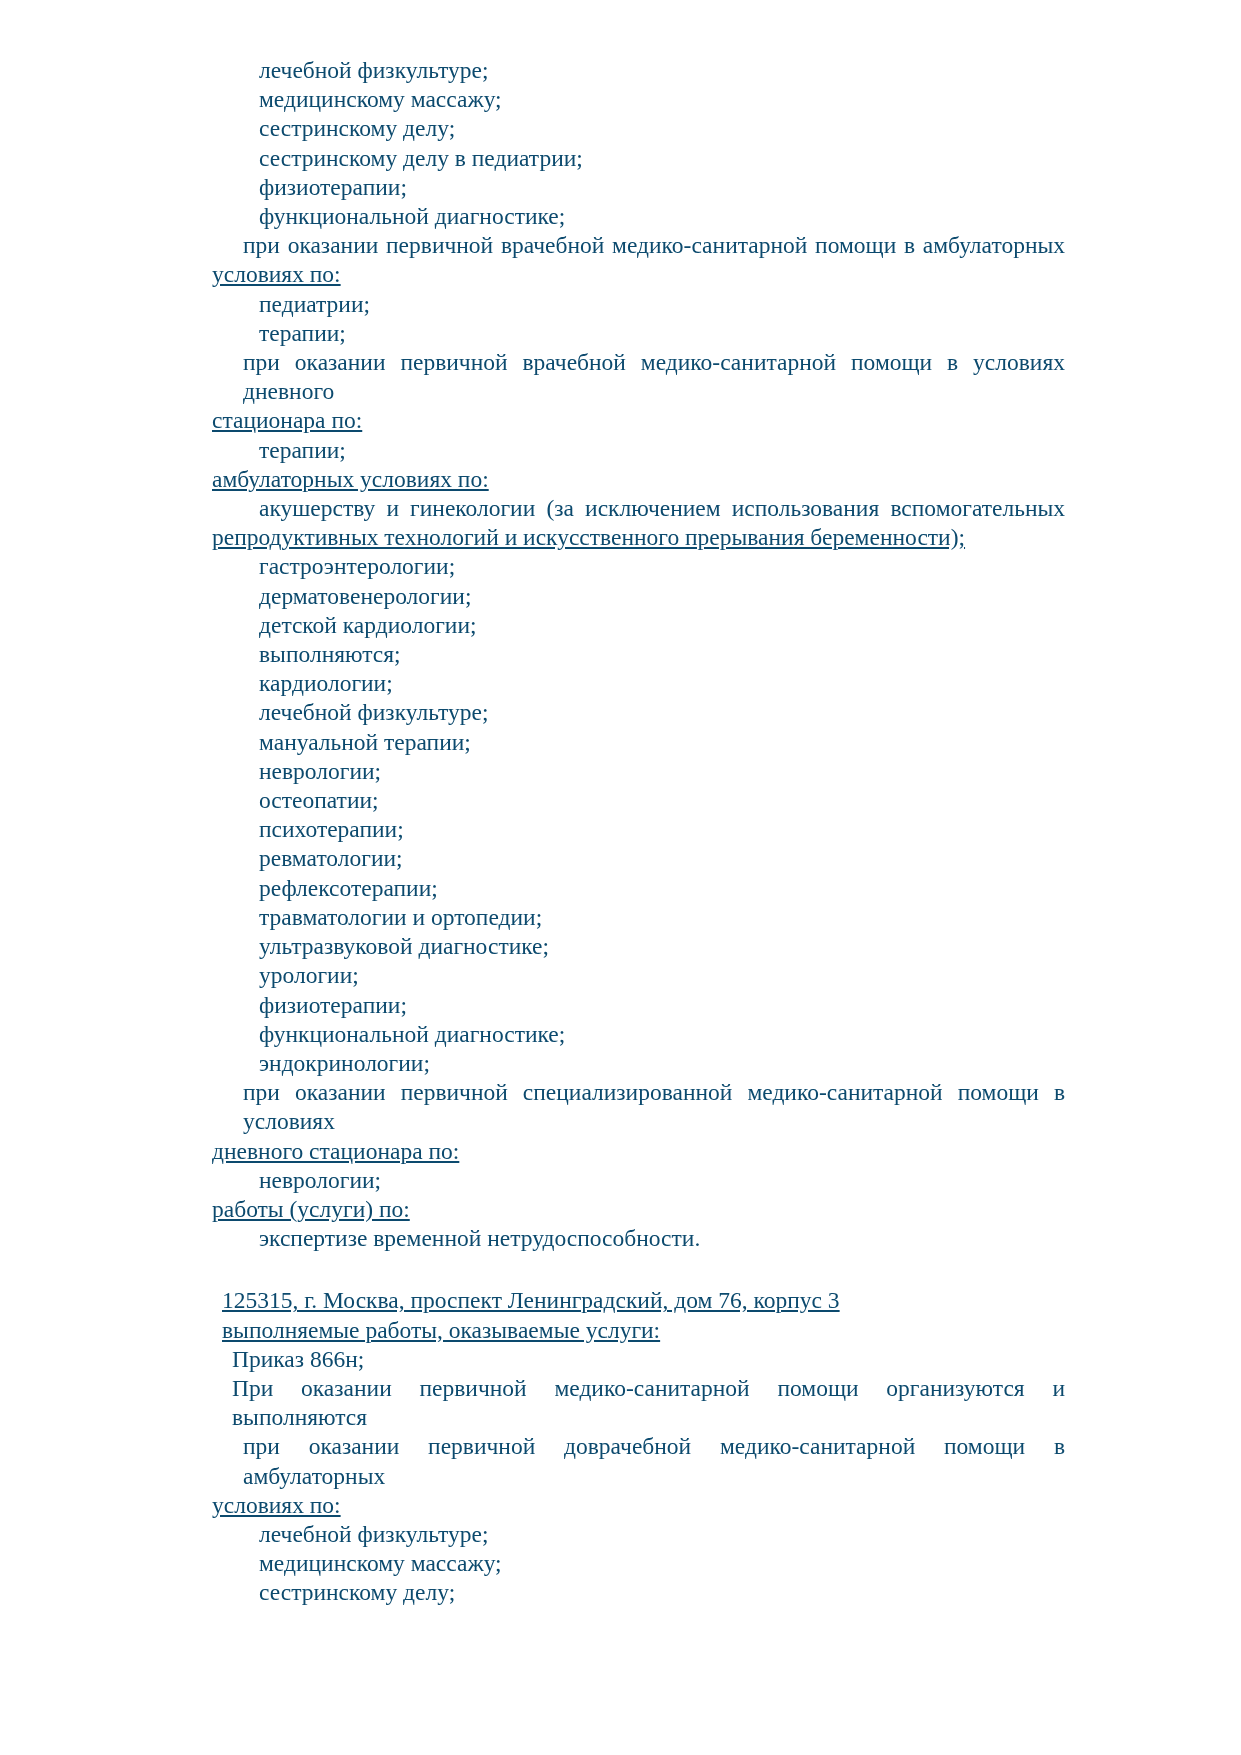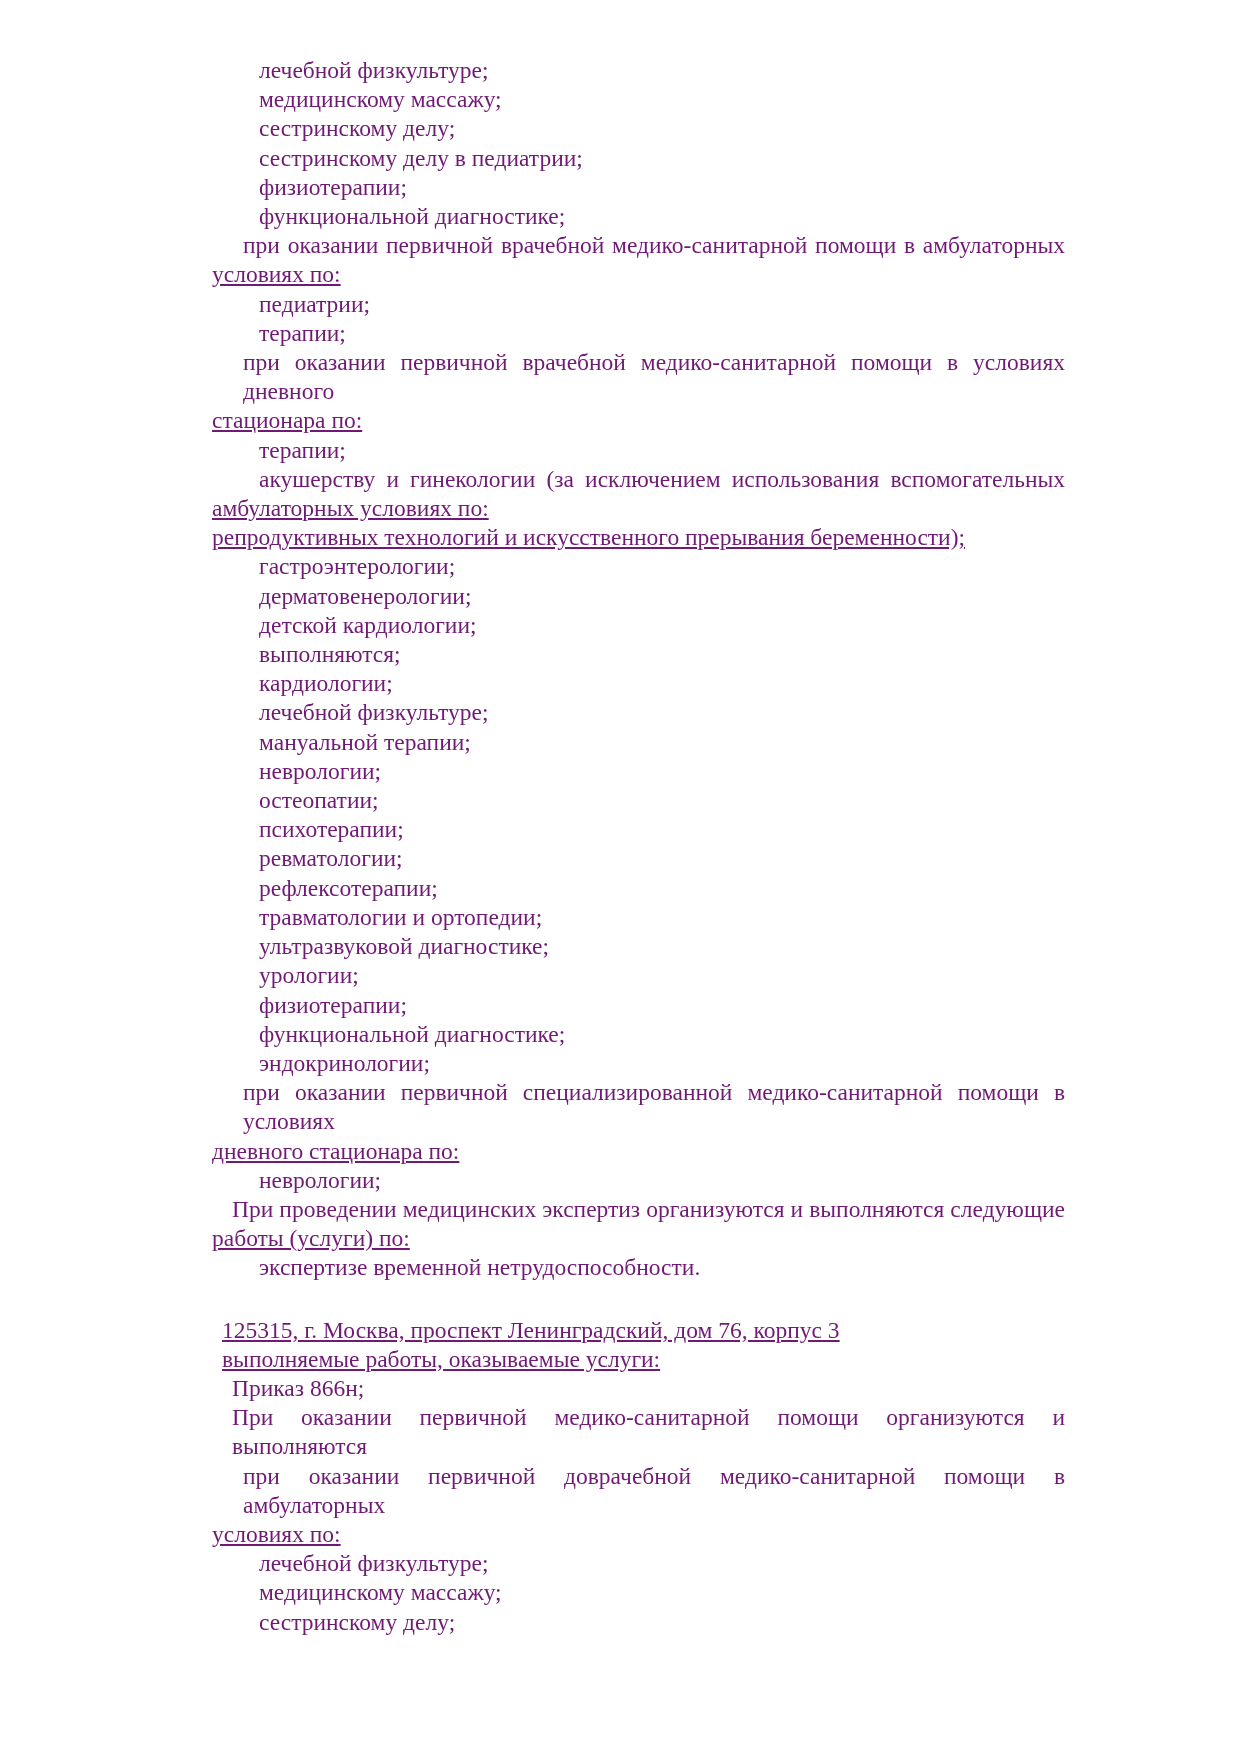--- a/index.html
+++ b/index.html
@@ -11,21 +11,21 @@
     overflow:hidden;
   }
   .doc{
     position:absolute;
     left:212px;
     top:56px;
     width:853px;
     font-family:"Liberation Serif","DejaVu Serif",serif;
     font-size:23.5px;
     line-height:29.2px;
-    color:#701a75;
+    color:#0c4a6e;
   }
   .line{
     white-space:pre;
     text-align:left;
   }
   .just{
     white-space:normal;
     text-align:justify;
     text-align-last:justify;
   }
@@ -47,22 +47,22 @@
       <div class="line i-item">сестринскому делу в педиатрии;</div>
       <div class="line i-item">физиотерапии;</div>
       <div class="line i-item">функциональной диагностике;</div>
       <div class="line i-para just">при оказании первичной врачебной медико-санитарной помощи в амбулаторных</div>
       <div class="line i-base">условиях по:</div>
       <div class="line i-item">педиатрии;</div>
       <div class="line i-item">терапии;</div>
       <div class="line i-para just">при оказании первичной врачебной медико-санитарной помощи в условиях дневного</div>
       <div class="line i-base">стационара по:</div>
       <div class="line i-item">терапии;</div>
+      <div class="line i-base">амбулаторных условиях по:</div>
       <div class="line i-item just">акушерству и гинекологии (за исключением использования вспомогательных</div>
-      <div class="line i-base">амбулаторных условиях по:</div>
       <div class="line i-base">репродуктивных технологий и искусственного прерывания беременности);</div>
       <div class="line i-item">гастроэнтерологии;</div>
       <div class="line i-item">дерматовенерологии;</div>
       <div class="line i-item">детской кардиологии;</div>
       <div class="line i-item">выполняются;</div>
       <div class="line i-item">кардиологии;</div>
       <div class="line i-item">лечебной физкультуре;</div>
       <div class="line i-item">мануальной терапии;</div>
       <div class="line i-item">неврологии;</div>
       <div class="line i-item">остеопатии;</div>
@@ -71,21 +71,20 @@
       <div class="line i-item">рефлексотерапии;</div>
       <div class="line i-item">травматологии и ортопедии;</div>
       <div class="line i-item">ультразвуковой диагностике;</div>
       <div class="line i-item">урологии;</div>
       <div class="line i-item">физиотерапии;</div>
       <div class="line i-item">функциональной диагностике;</div>
       <div class="line i-item">эндокринологии;</div>
       <div class="line i-para just">при оказании первичной специализированной медико-санитарной помощи в условиях</div>
       <div class="line i-base">дневного стационара по:</div>
       <div class="line i-item">неврологии;</div>
-      <div class="line i-sent just">При проведении медицинских экспертиз организуются и выполняются следующие</div>
       <div class="line i-base">работы (услуги) по:</div>
       <div class="line i-item">экспертизе временной нетрудоспособности.</div>
       <div class="blank"></div>
       <div class="line i-address">125315, г. Москва, проспект Ленинградский, дом 76, корпус 3</div>
       <div class="line i-address">выполняемые работы, оказываемые услуги:</div>
       <div class="line i-sent">Приказ 866н;</div>
       <div class="line i-sent just">При оказании первичной медико-санитарной помощи организуются и выполняются</div>
       <div class="line i-para just">при оказании первичной доврачебной медико-санитарной помощи в амбулаторных</div>
       <div class="line i-base">условиях по:</div>
       <div class="line i-item">лечебной физкультуре;</div>

